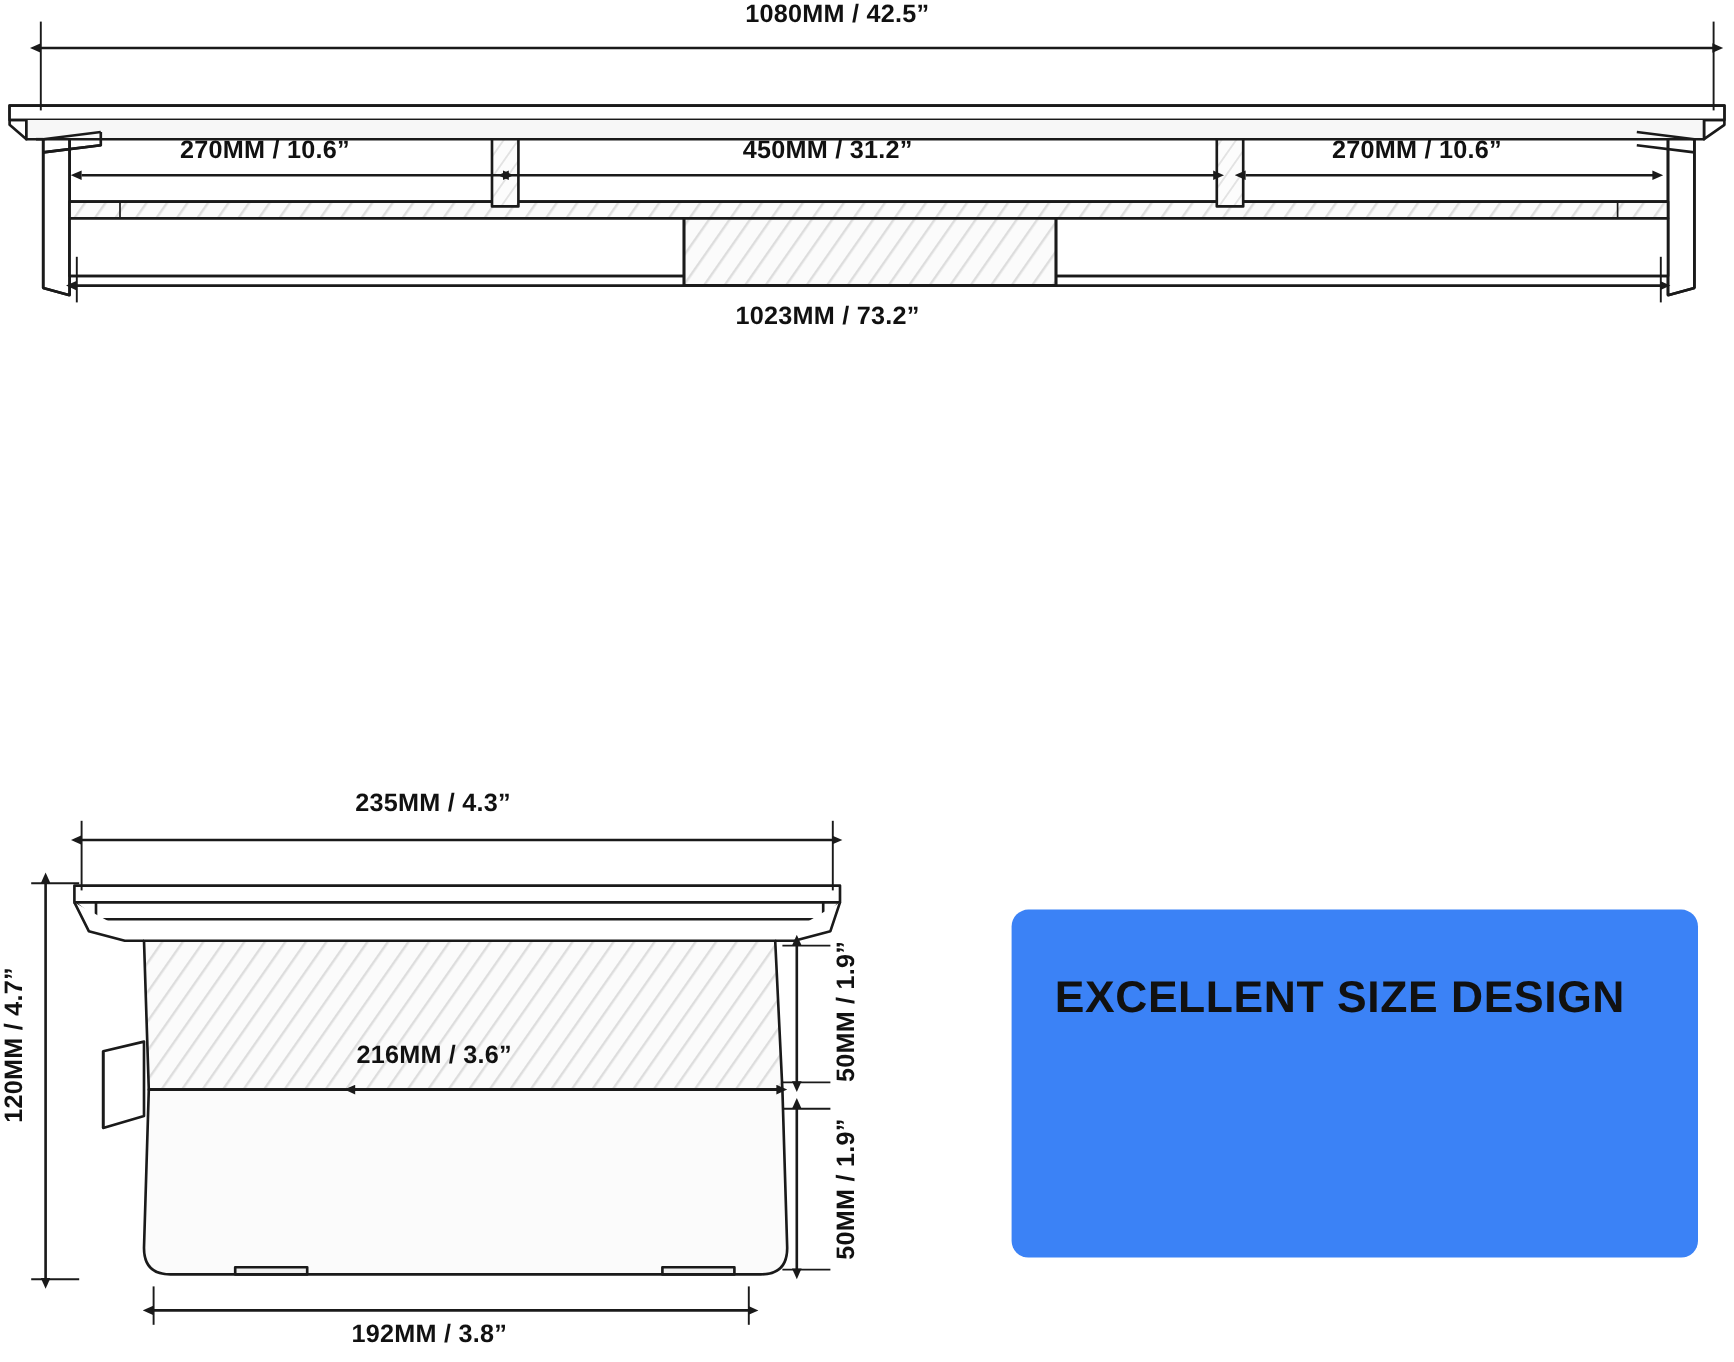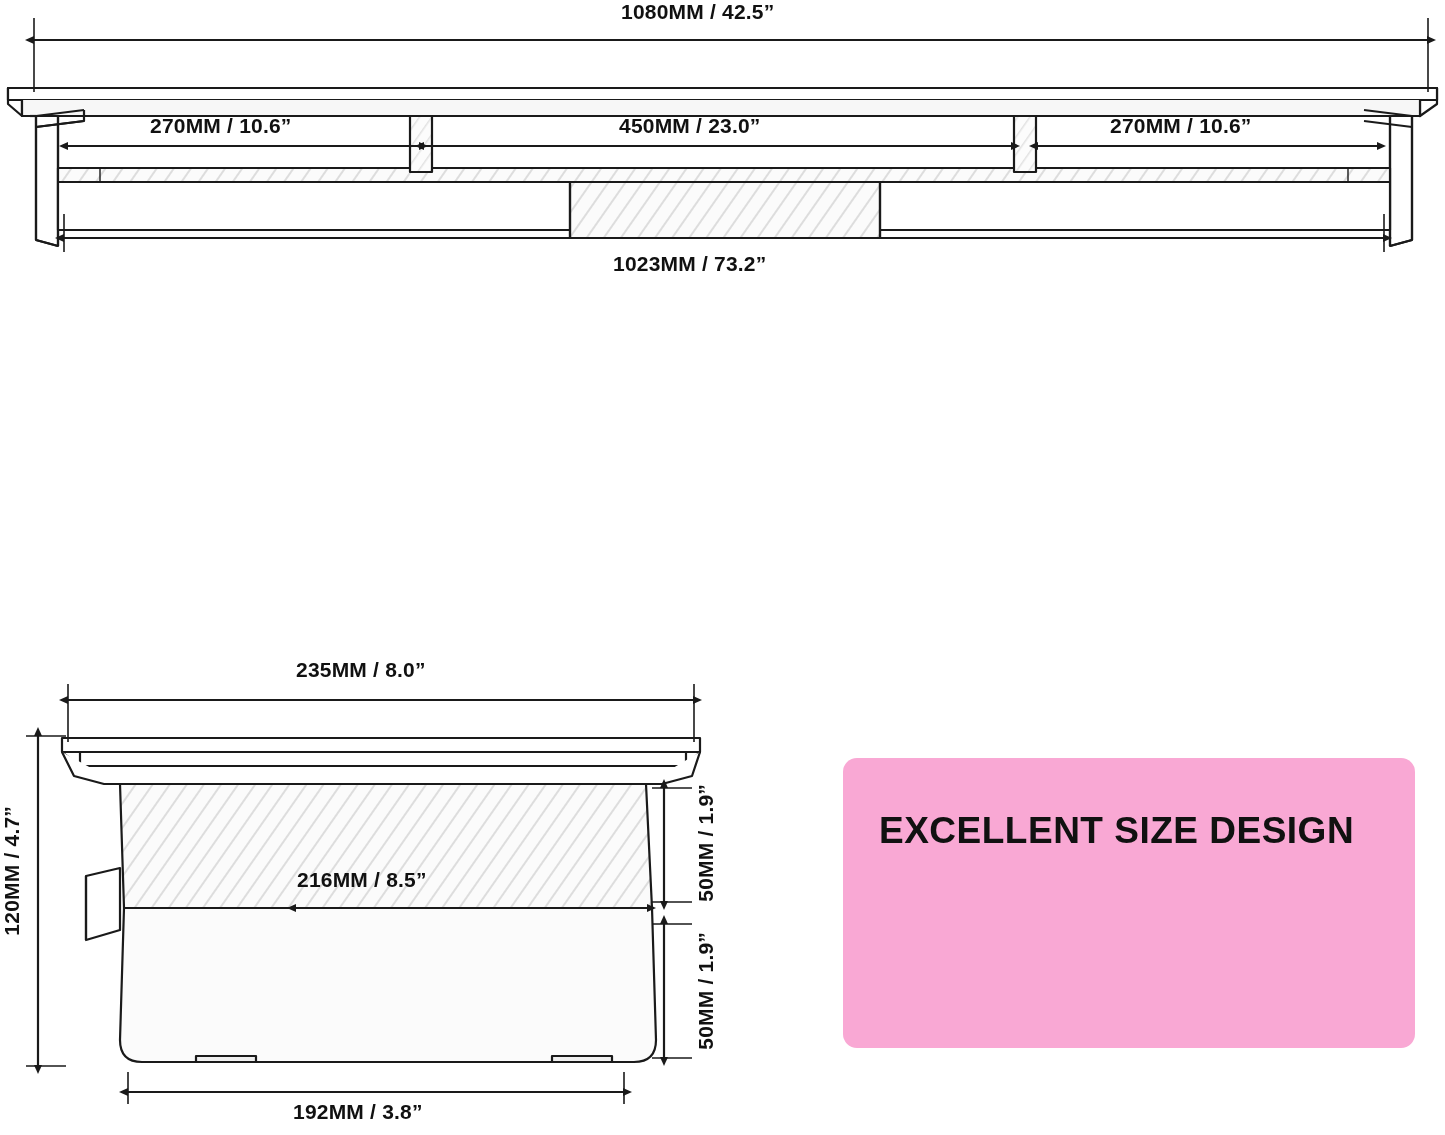--- a/index.html
+++ b/index.html
@@ -39,21 +39,21 @@
     writing-mode: vertical-rl;
     transform: rotate(180deg);
     transform-origin: center;
   }
   .info-card {
     position: absolute;
     left: 843px;
     top: 758px;
     width: 572px;
     height: 290px;
-    background: #f9a8d4;
+    background: #3b82f6;
     border-radius: 14px;
     box-sizing: border-box;
     padding: 52px 36px 0 36px;
   }
   .info-title {
     font-weight: bold;
     font-size: 37px;
     letter-spacing: 0.5px;
     color: #111111;
     margin: 0 0 26px 0;
@@ -192,31 +192,31 @@
       <line x1="128" y1="1092" x2="624" y2="1092" marker-start="url(#arrStart)" marker-end="url(#arrEnd)"></line>
       <line x1="128" y1="1072" x2="128" y2="1104" stroke-width="1.6"></line>
       <line x1="624" y1="1072" x2="624" y2="1104" stroke-width="1.6"></line>
     </g>
   </svg>
 
   <div class="dimlabel" style="left:621px; top:0px;">1080MM / 42.5”</div>
 
   <div class="dimlabel" style="left:150px; top:114px;">270MM / 10.6”</div>
 
-  <div class="dimlabel" style="left:619px; top:114px;">450MM / 23.0”</div>
+  <div class="dimlabel" style="left:619px; top:114px;">450MM / 31.2”</div>
 
   <div class="dimlabel" style="left:1110px; top:114px;">270MM / 10.6”</div>
 
   <div class="dimlabel" style="left:613px; top:252px;">1023MM / 73.2”</div>
 
-  <div class="dimlabel" style="left:296px; top:658px;">235MM / 8.0”</div>
+  <div class="dimlabel" style="left:296px; top:658px;">235MM / 4.3”</div>
 
   <div class="dimlabel vert" style="left:0px; top:806px;">120MM / 4.7”</div>
 
-  <div class="dimlabel" style="left:297px; top:868px;">216MM / 8.5”</div>
+  <div class="dimlabel" style="left:297px; top:868px;">216MM / 3.6”</div>
 
   <div class="dimlabel vert" style="left:694px; top:784px;">50MM / 1.9”</div>
 
   <div class="dimlabel vert" style="left:694px; top:932px;">50MM / 1.9”</div>
 
   <div class="dimlabel" style="left:293px; top:1100px;">192MM / 3.8”</div>
 
   <div class="info-card">
     <div class="info-title">EXCELLENT SIZE DESIGN</div>
   </div>

